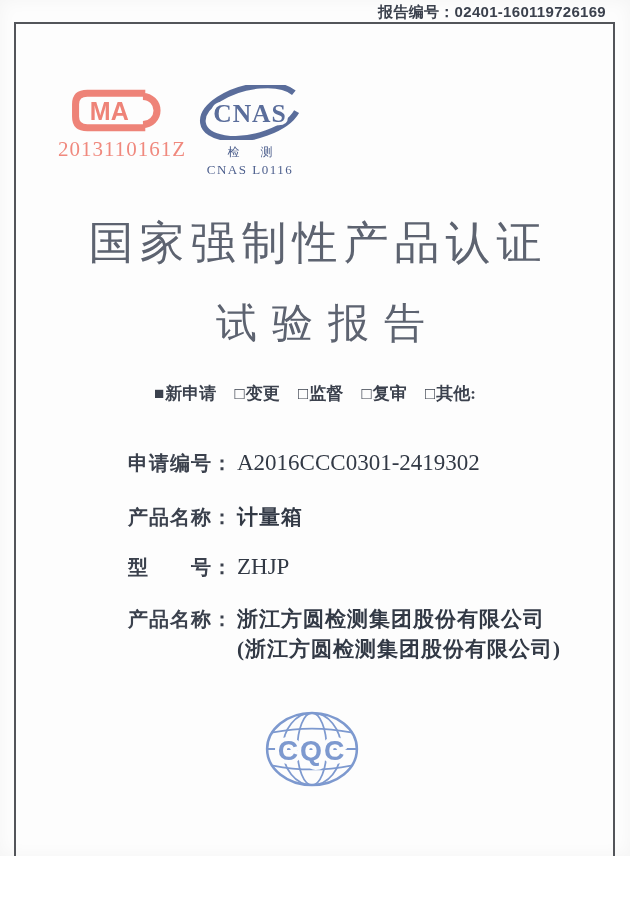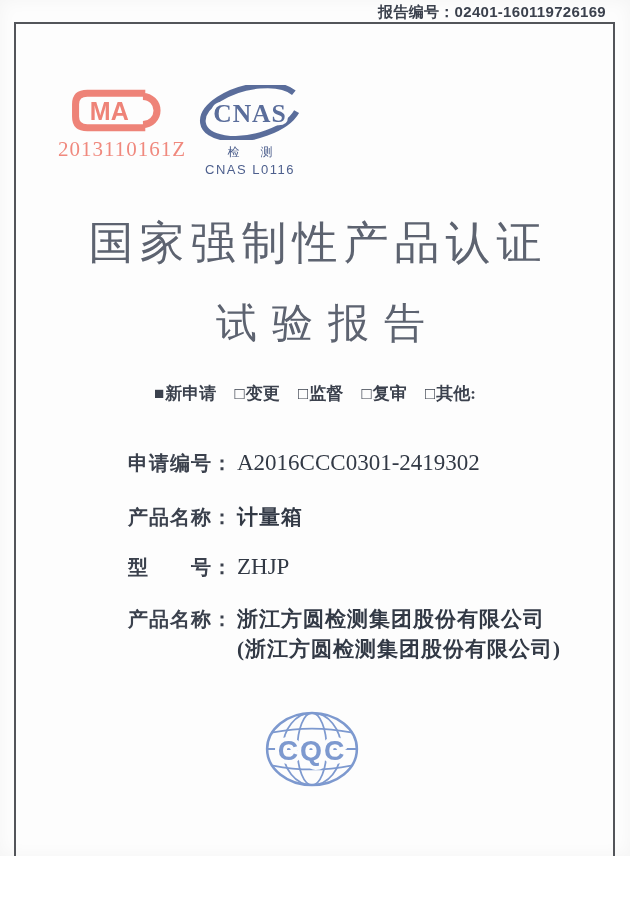--- a/index.html
+++ b/index.html
@@ -26,21 +26,21 @@
     margin-top:3px; font-size:21px; letter-spacing:1px;
     color:var(--color-cma_number, #f0897e); font-family:"Liberation Serif", serif;
   }
   .cnas-block { position:absolute; left:193px; top:85px; width:114px; text-align:center; }
   .cnas-svg { display:block; margin:0 auto; }
   .cnas-svg path { stroke:var(--color-cnas, #5a6d9b); fill:none; }
   .cnas-svg .halo { fill:none; stroke:#fdfdfd; stroke-width:7; stroke-linejoin:round; }
   .cnas-svg .lettering { fill:var(--color-cnas, #5a6d9b); stroke:none; }
   .cnas-svg text { font-family:"Liberation Serif", serif; font-weight:bold; letter-spacing:1px; }
   .cnas-caption { margin-top:4px; font-size:12px; letter-spacing:9px; padding-left:9px; color:var(--color-cnas_caption, #4d5f8d); }
-  .cnas-code { margin-top:1px; font-family:Liberation Sans, sans-serif; font-size:13px; letter-spacing:1.5px; color:var(--color-cnas_caption, #4d5f8d); }
+  .cnas-code { margin-top:1px; font-family:Liberation Serif, serif; font-size:13px; letter-spacing:1.5px; color:var(--color-cnas_caption, #4d5f8d); }
   
   .title-1 {
     position:absolute; left:0; right:0; top:213px; text-align:center;
     font-size:45px; letter-spacing:6px; padding-left:6px;
     color:var(--color-title_text, #5d6370); font-weight:500;
   }
   .title-2 {
     position:absolute; left:0; right:0; top:296px; text-align:center;
     font-size:41px; letter-spacing:15px; padding-left:26px;
     color:var(--color-title_text, #5d6370); font-weight:500;

